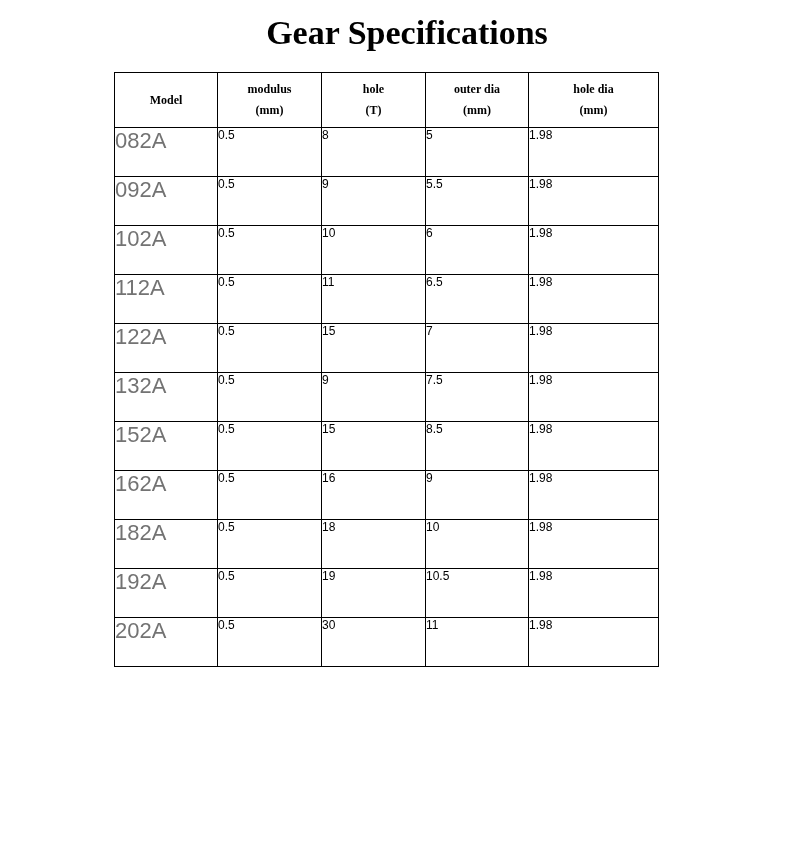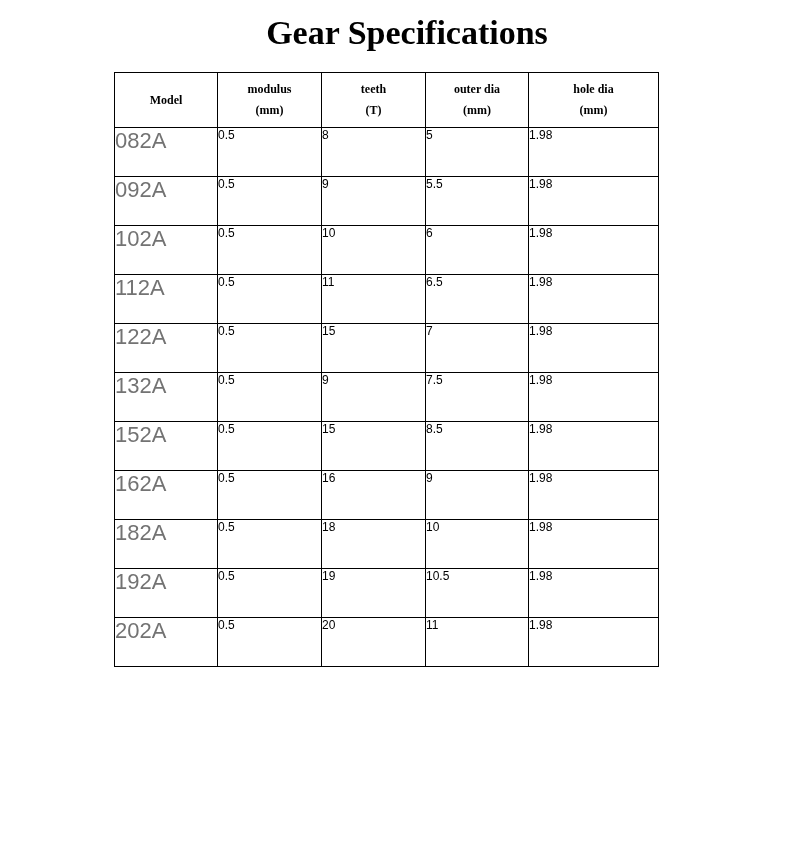--- a/index.html
+++ b/index.html
@@ -37,21 +37,21 @@
       <col style="width:130px">
   </colgroup>
   <thead>
     <tr>
       <th class="model-h"><span>Model</span></th>
       <th>
           <div>modulus</div>
           <div>(mm)</div>
         </th>
       <th>
-          <div>teeth</div>
+          <div>hole</div>
           <div>(T)</div>
         </th>
       <th>
           <div>outer dia</div>
           <div>(mm)</div>
         </th>
       <th>
           <div>hole dia</div>
           <div>(mm)</div>
         </th>
@@ -124,18 +124,18 @@
       <tr>
         <td class="model">192A</td>
         <td class="val">0.5</td>
         <td class="val">19</td>
         <td class="val">10.5</td>
         <td class="val">1.98</td>
       </tr>
       <tr>
         <td class="model">202A</td>
         <td class="val">0.5</td>
-        <td class="val">20</td>
+        <td class="val">30</td>
         <td class="val">11</td>
         <td class="val">1.98</td>
       </tr>
     </tbody>
 </table>
 
 </body></html>

